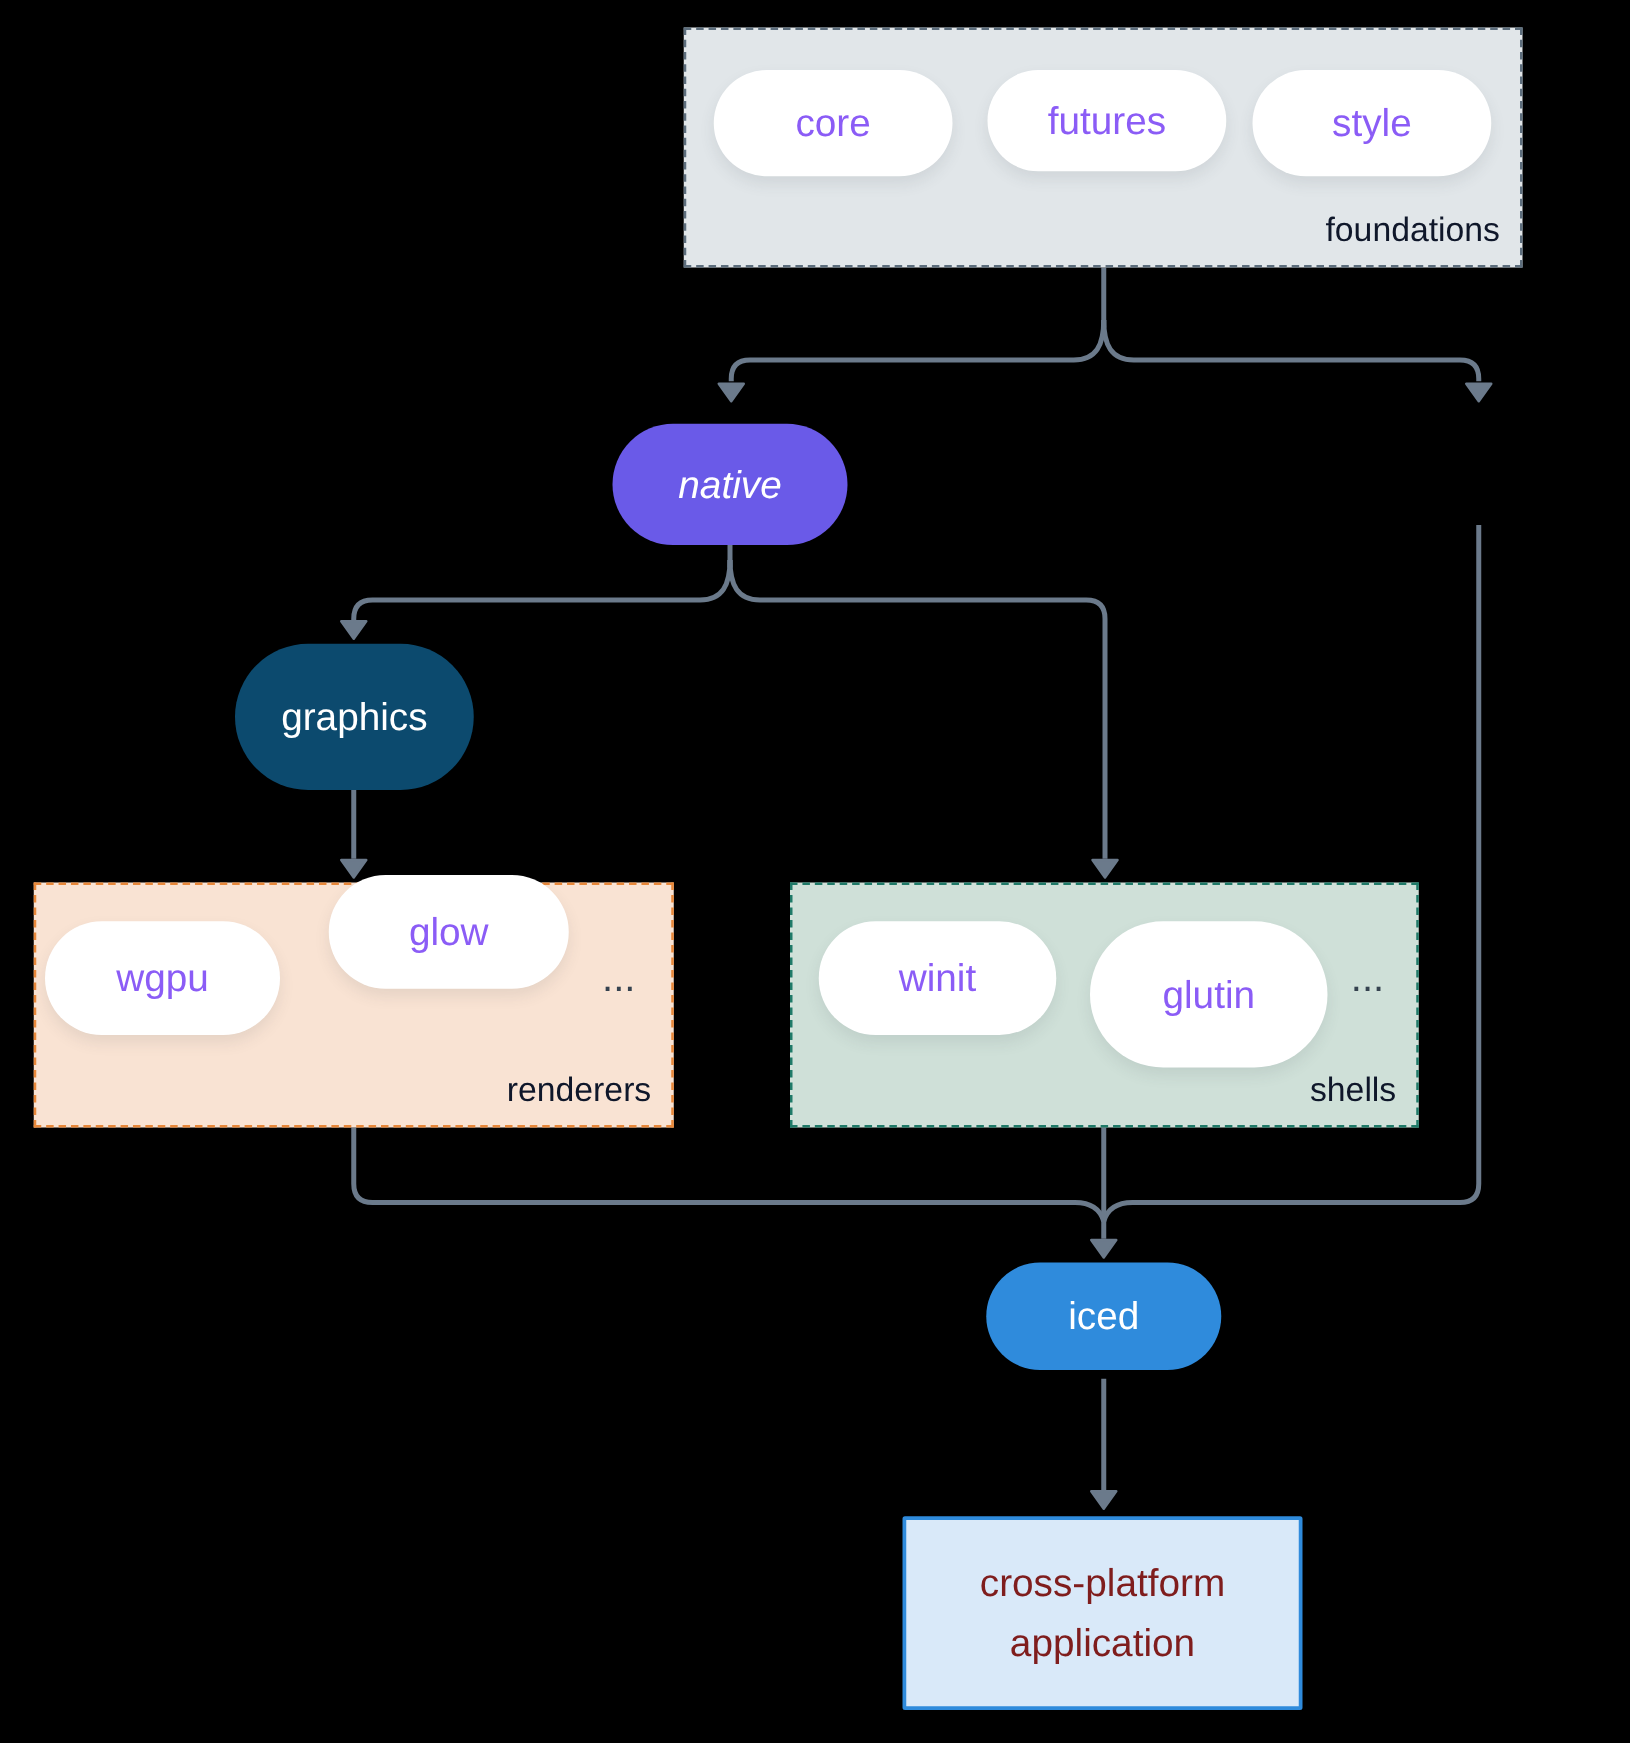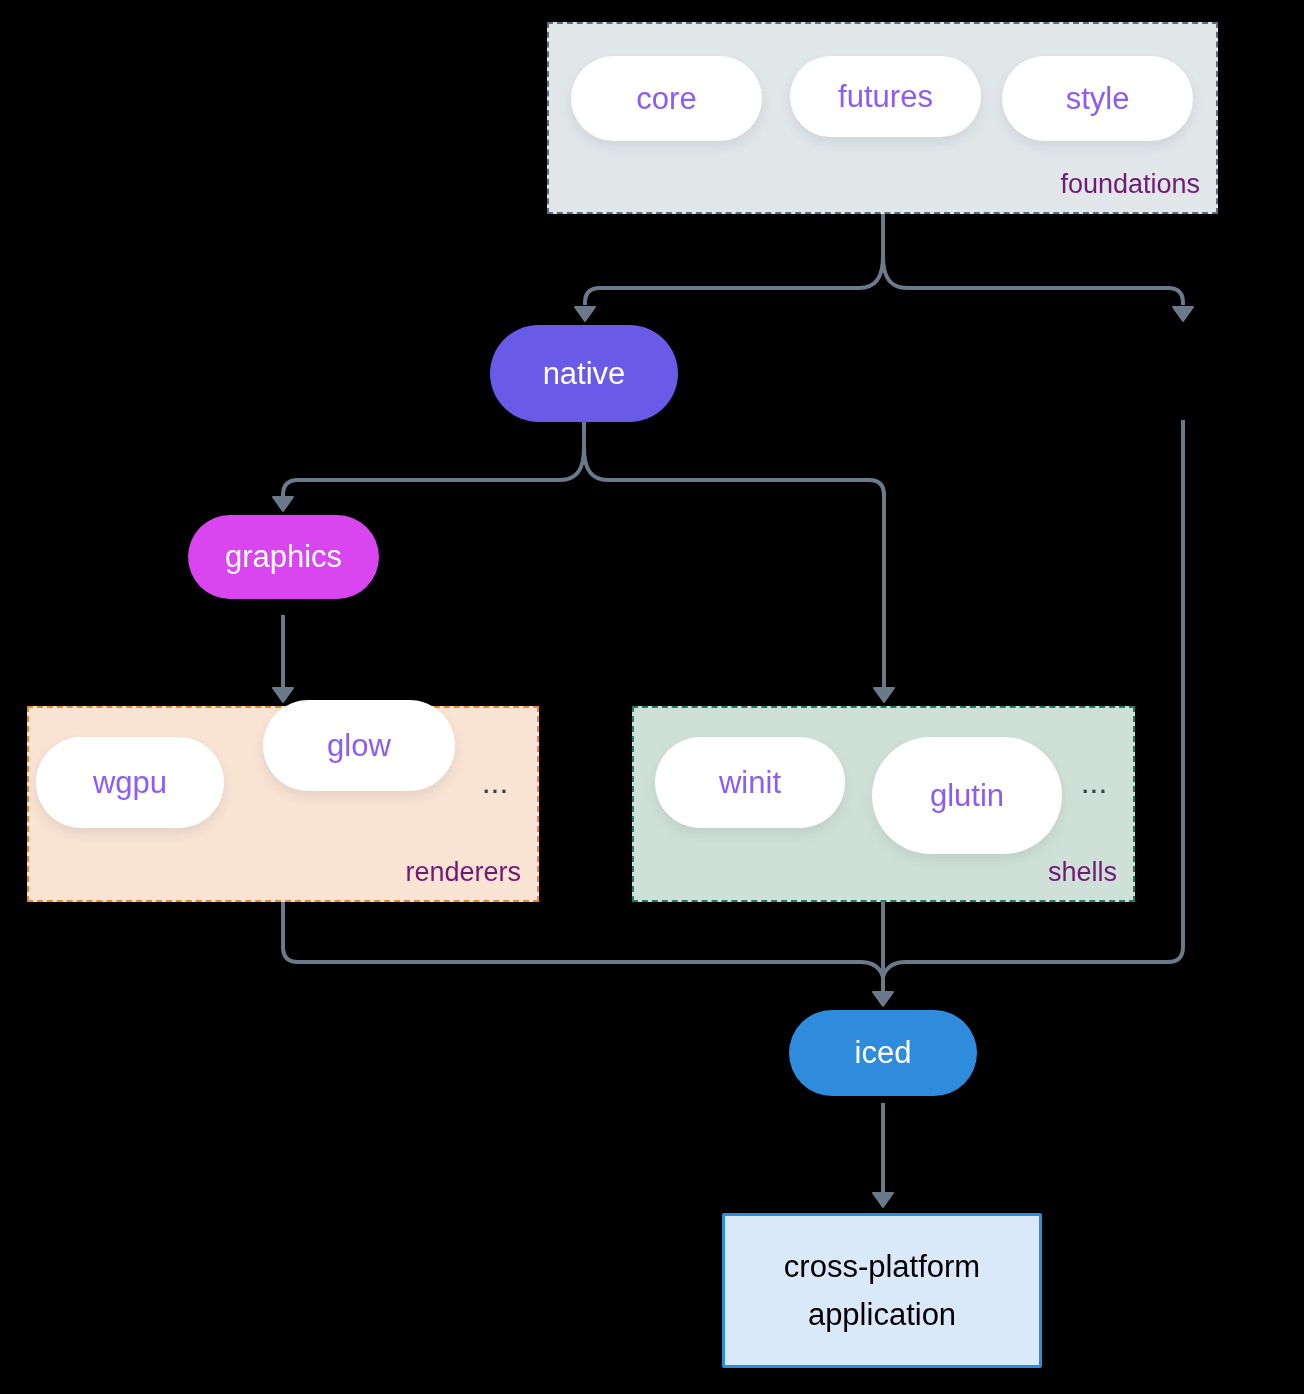--- a/index.html
+++ b/index.html
@@ -5,63 +5,63 @@
   html,body{margin:0;padding:0;background:#000;}
   #canvas{
     position:relative;width:1304px;height:1394px;background:#000000;
     font-family:"Liberation Sans","DejaVu Sans",sans-serif;overflow:hidden;
   }
   #edges{position:absolute;left:0;top:0;pointer-events:none;}
   .edge{fill:none;stroke:#6B7A8B;stroke-width:4;stroke-linejoin:round;}
   .arrowhead{fill:#6B7A8B;stroke:#6B7A8B;stroke-width:2;stroke-linejoin:round;}
   .group{position:absolute;box-sizing:border-box;}
   .group-label{
-    position:absolute;right:16px;bottom:12px;font-size:27px;color:#701a75;
+    position:absolute;right:16px;bottom:12px;font-size:27px;color:#0f172a;
   }
   .pill{
     position:absolute;display:flex;align-items:center;justify-content:center;
     background:#fff;border-radius:999px;color:#8b5cf6;font-size:31px;
     box-shadow:0 6px 12px rgba(60,70,80,0.10);
   }
   .node{
     position:absolute;display:flex;align-items:center;justify-content:center;
     border-radius:999px;color:#FFFFFF;font-size:31px;
   }
   .ellipsis{
     position:absolute;color:#35424F;font-size:32px;display:flex;
     align-items:center;justify-content:center;
   }
   
   #g-foundations{left:547px;top:22px;width:671px;height:192px;background:#E1E6E9;border:2px dashed #5D6E7D;}
   #p-core   {left:571px;top:56px;width:191px;height:85px;}
   #p-futures{left:790px;top:56px;width:191px;height:81px;text-align:right;}
   #p-style  {left:1002px;top:56px;width:191px;height:85px;}
   
-  #n-native{left:490px;top:325px;width:188px;height:97px;background:#6A5AE8;}
+  #n-native{left:490px;top:339px;width:188px;height:97px;background:#6A5AE8;font-style:italic;}
   #n-web   {left:1089px;top:324px;width:188px;height:97px;background:#6A5AE8;}
   
-  #n-graphics{left:188px;top:515px;width:191px;height:84px;background:#d946ef;}
+  #n-graphics{left:188px;top:515px;width:191px;height:117px;background:#0c4a6e;}
   
   #g-renderers{left:27px;top:706px;width:512px;height:196px;background:#F9E3D3;border:2px dashed #E8883A;}
   #p-wgpu{left:36px;top:737px;width:188px;height:91px;}
   #p-glow{left:263px;top:700px;width:192px;height:91px;}
   #e-renderers{left:465px;top:752px;width:60px;height:60px;}
   
   #g-shells{left:632px;top:706px;width:503px;height:196px;background:#CFE0D8;border:2px dashed #1F7A68;}
   #p-winit {left:655px;top:737px;width:190px;height:91px;}
   #p-glutin{left:872px;top:737px;width:190px;height:117px;}
   #e-shells{left:1064px;top:752px;width:60px;height:60px;}
   
   #n-iced{left:789px;top:1010px;width:188px;height:86px;background:#2F8BDC;}
   
   #n-app{
     position:absolute;left:722px;top:1213px;width:320px;height:155px;
     background:#D9E9F9;border:3px solid #2F8BDC;border-radius:2px;box-sizing:border-box;
     display:flex;flex-direction:column;align-items:center;justify-content:center;
-    color:#000000;font-size:31px;line-height:48px;text-align:center;
+    color:#7f1d1d;font-size:31px;line-height:48px;text-align:center;
   }
 </style>
 </head>
 <body>
 
 <div id="canvas">
 
   <svg id="edges" width="1304" height="1394" viewBox="0 0 1304 1394">
 
     <path class="edge" d="M 883 214 V 262"></path>

